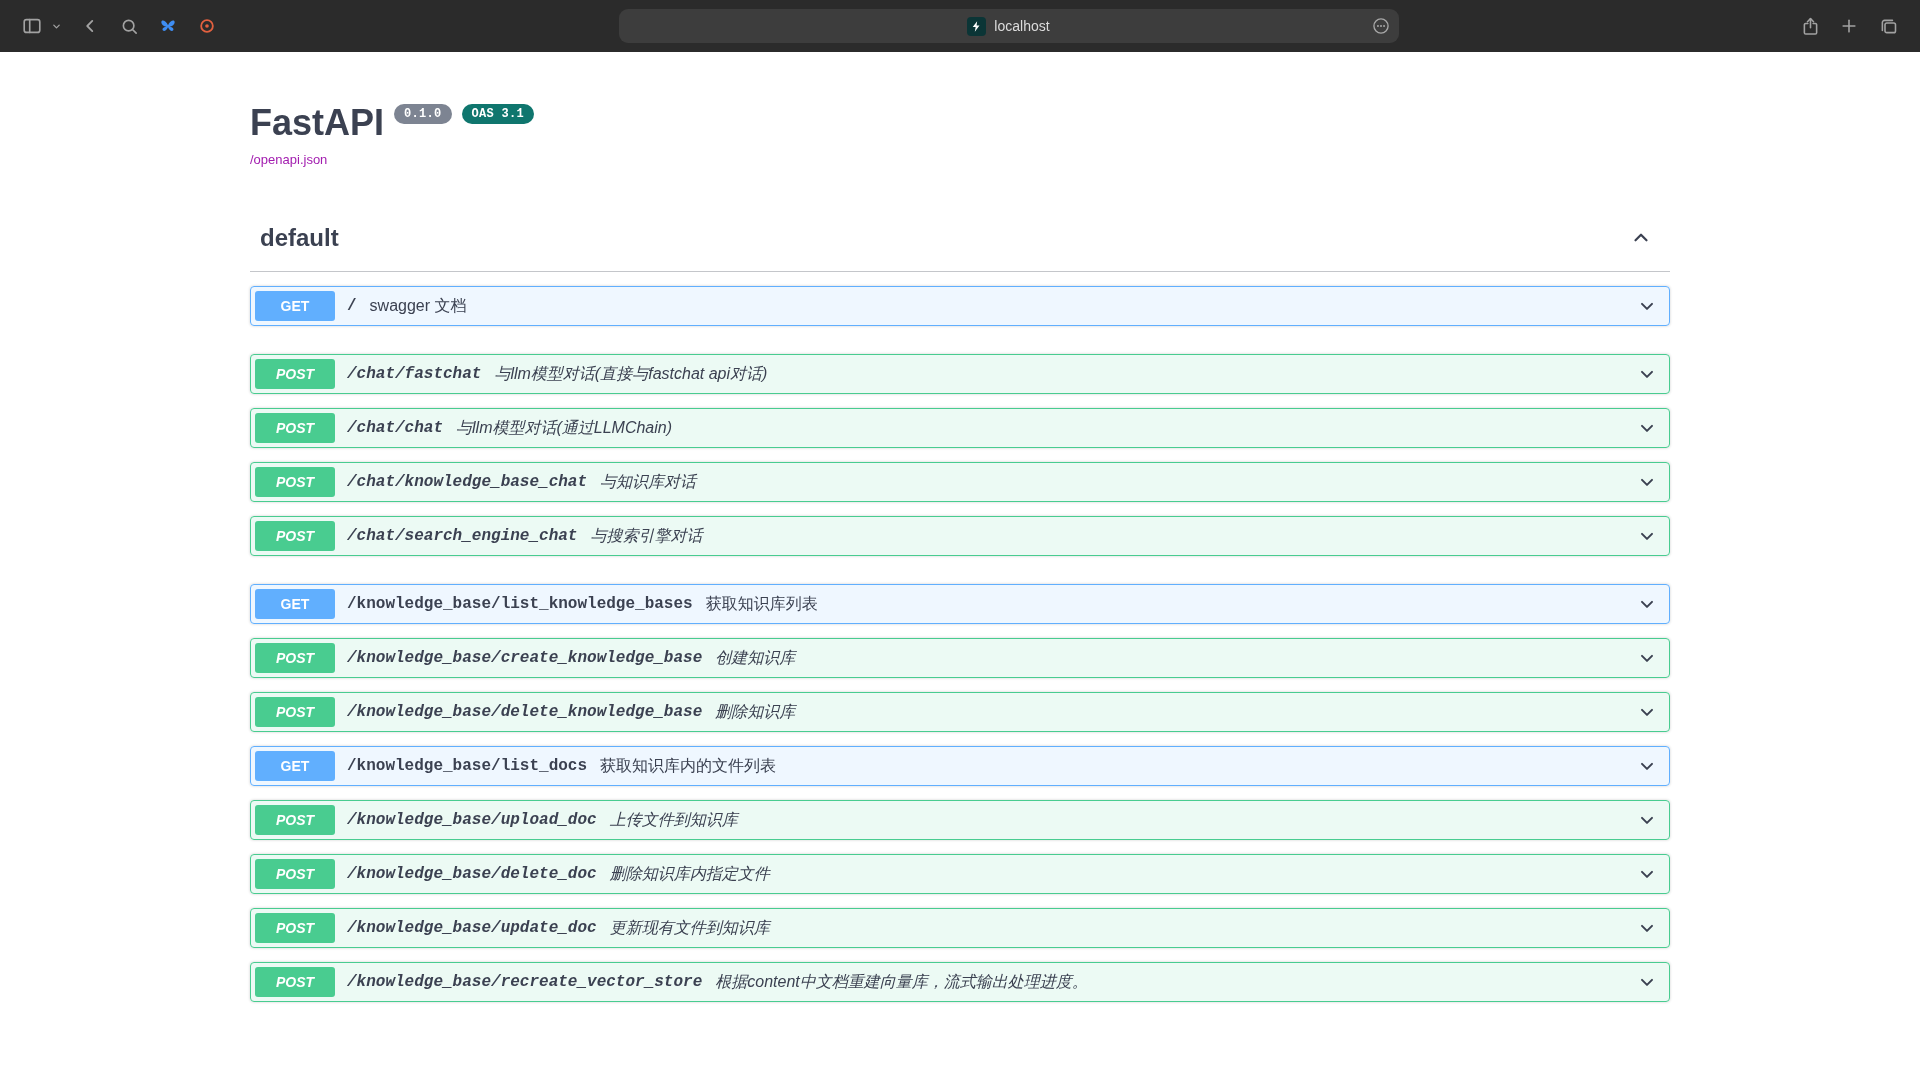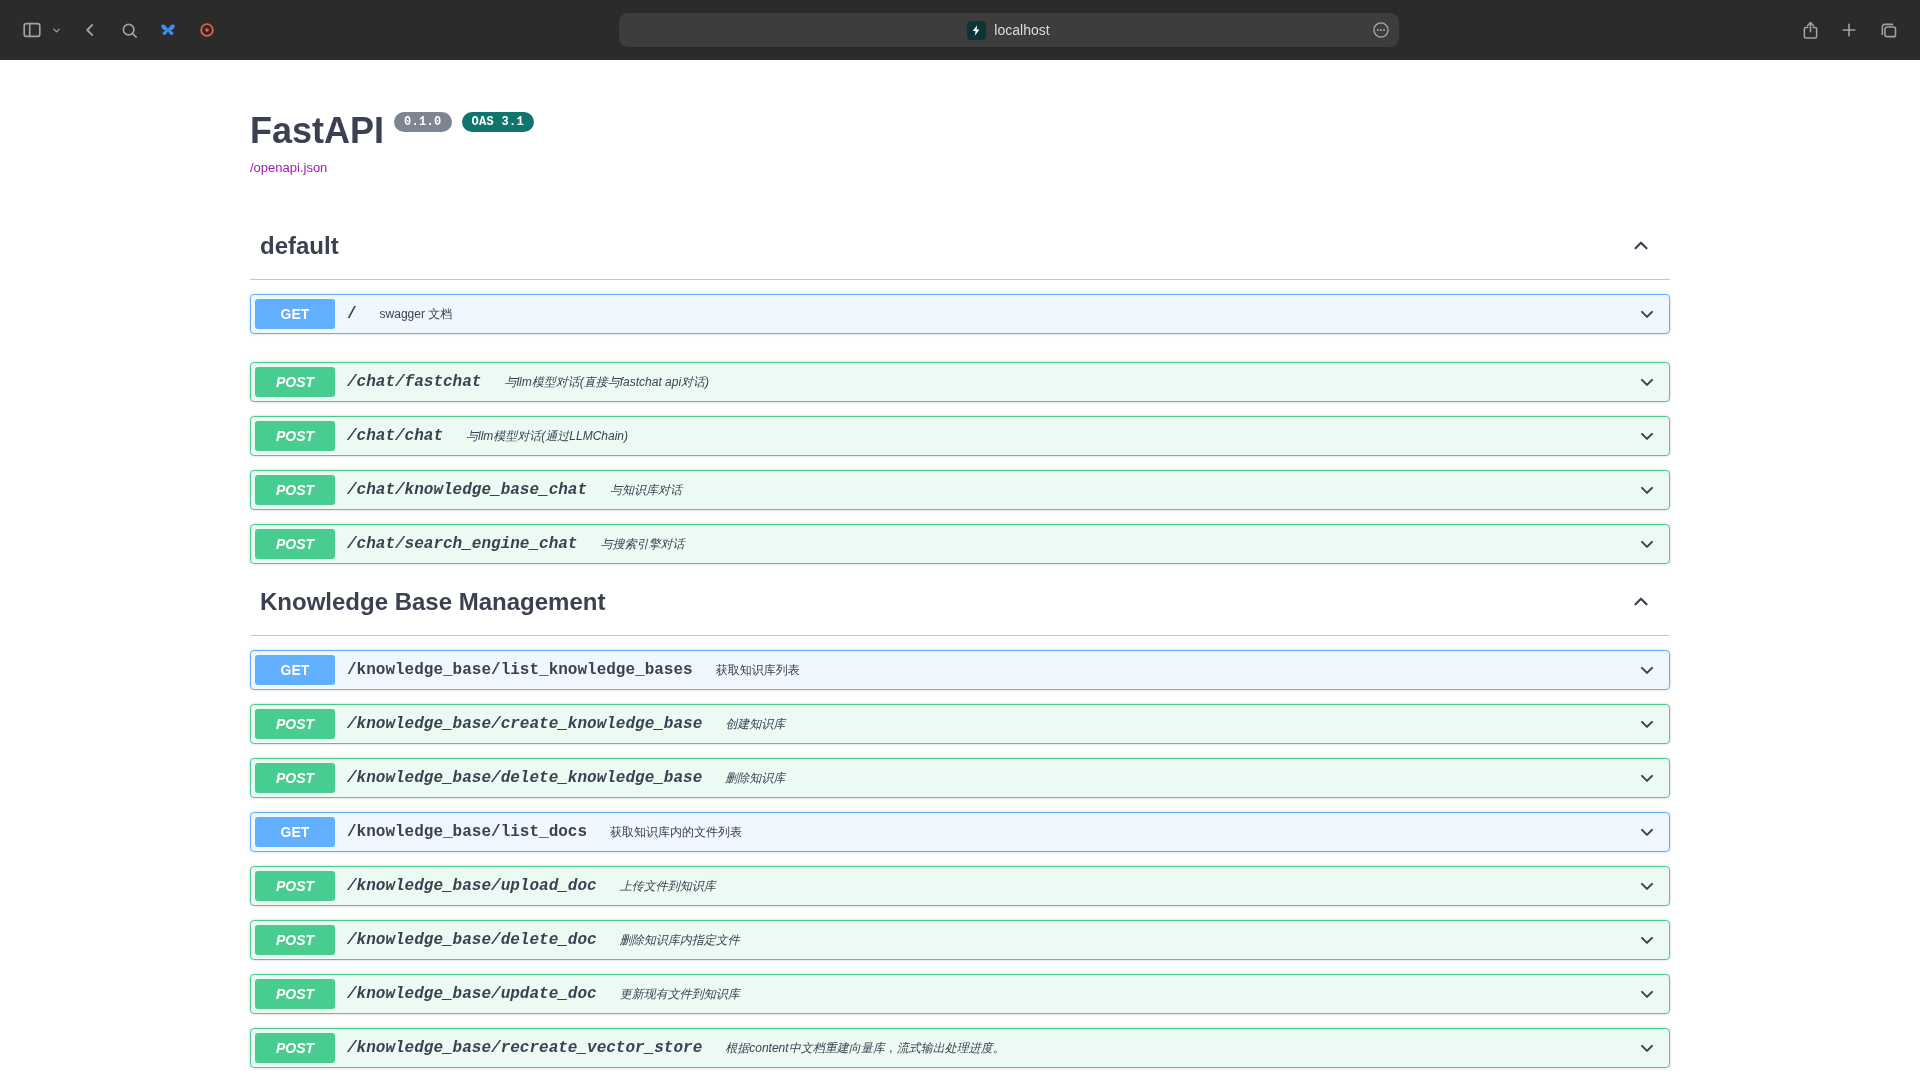--- a/index.html
+++ b/index.html
@@ -4,21 +4,21 @@
 <style>
   * { margin:0; padding:0; box-sizing:border-box; }
   html, body {
     width:1920px; height:1080px; overflow:hidden;
     background:#ffffff;
     font-family:"Liberation Sans", sans-serif;
   }
 
   
   .browser {
-    height:60px; background:#2b2b2b;
+    height:52px; background:#2b2b2b;
     display:flex; align-items:center;
     padding:0 14px;
   }
   .tb-left, .tb-right { display:flex; align-items:center; gap:3px; }
   .tb-btn {
     background:none; border:none; cursor:pointer;
     width:36px; height:36px; border-radius:6px;
     display:flex; align-items:center; justify-content:center;
     color:#a2a2a2;
   }
@@ -93,21 +93,21 @@
     color:#fff; font-weight:700; font-size:14px;
   }
   .opblock.get  .method { background:#61affe; }
   .opblock.post .method { background:#49cc90; }
 
   .path {
     margin-left:12px;
     font-family:"Liberation Mono","DejaVu Sans Mono", monospace;
     font-weight:700; font-size:16px; color:#3b4151;
   }
-  .desc { margin-left:23px; font-size:12px; color:#3b4151; }
+  .desc { margin-left:13px; font-size:16px; color:#3b4151; }
   .expand-btn { margin-left:auto; background:none; border:none; cursor:pointer; display:flex; }
 </style>
 </head>
 <body>
 
 <div class="browser">
   <div class="tb-left">
     <button class="tb-btn">
       <svg width="22" height="22" viewBox="0 0 24 24" fill="none" stroke="currentColor" stroke-width="1.8" stroke-linecap="round" stroke-linejoin="round">
           <rect x="3.5" y="5" width="17" height="14" rx="2.5"></rect>
@@ -262,28 +262,20 @@
     <button class="expand-btn">
       <svg width="20" height="20" viewBox="0 0 24 24" fill="none" stroke="#3b4151" stroke-width="2.4" stroke-linecap="round" stroke-linejoin="round">
                   <polyline points="6 9.5 12 15.5 18 9.5"></polyline>
                 </svg>
     </button>
   </div>
 </div>
   </div>
 
   <div class="tag-section">
-    <h3 class="tag-header">
-      <span class="tag-name">Knowledge Base Management</span>
-      <button class="collapse-btn">
-        <svg width="22" height="22" viewBox="0 0 24 24" fill="none" stroke="#3b4151" stroke-width="2.4" stroke-linecap="round" stroke-linejoin="round">
-                <polyline points="6 14.5 12 8.5 18 14.5"></polyline>
-              </svg>
-      </button>
-    </h3>
     <div class="ops">
   <div class="opblock get">
     <span class="method">GET</span>
     <span class="path">/knowledge_base/list_knowledge_bases</span>
     <span class="desc">获取知识库列表</span>
     <button class="expand-btn">
       <svg width="20" height="20" viewBox="0 0 24 24" fill="none" stroke="#3b4151" stroke-width="2.4" stroke-linecap="round" stroke-linejoin="round">
                   <polyline points="6 9.5 12 15.5 18 9.5"></polyline>
                 </svg>
     </button>

